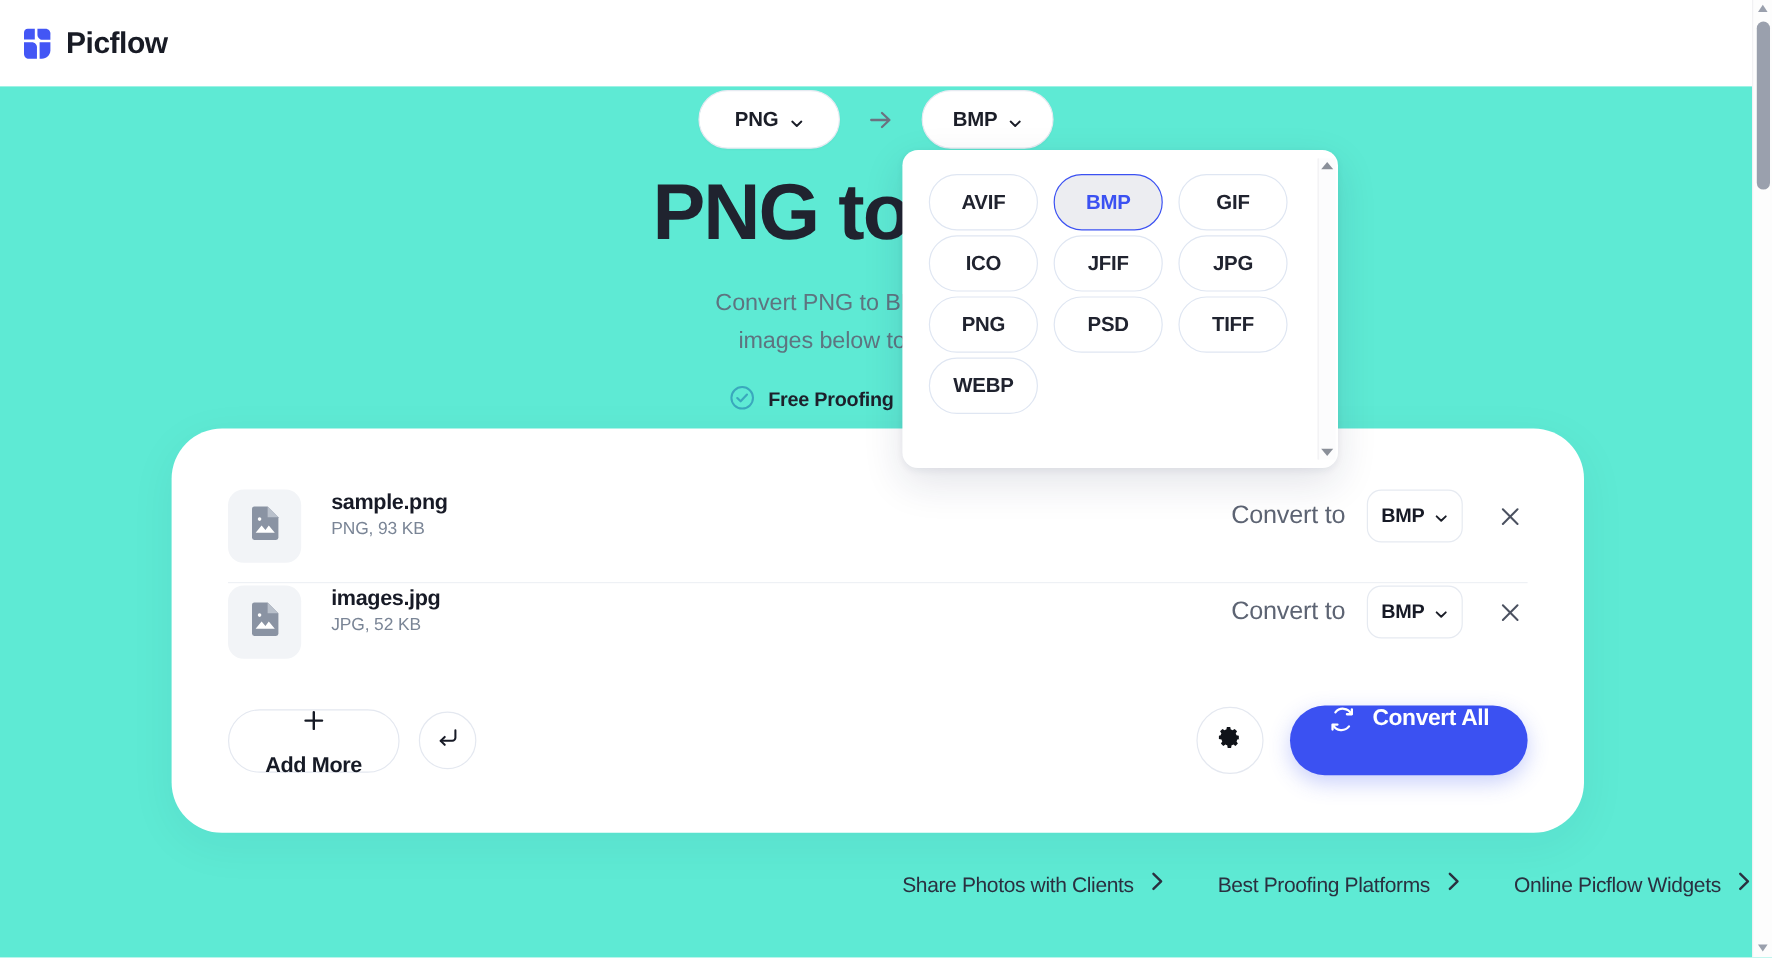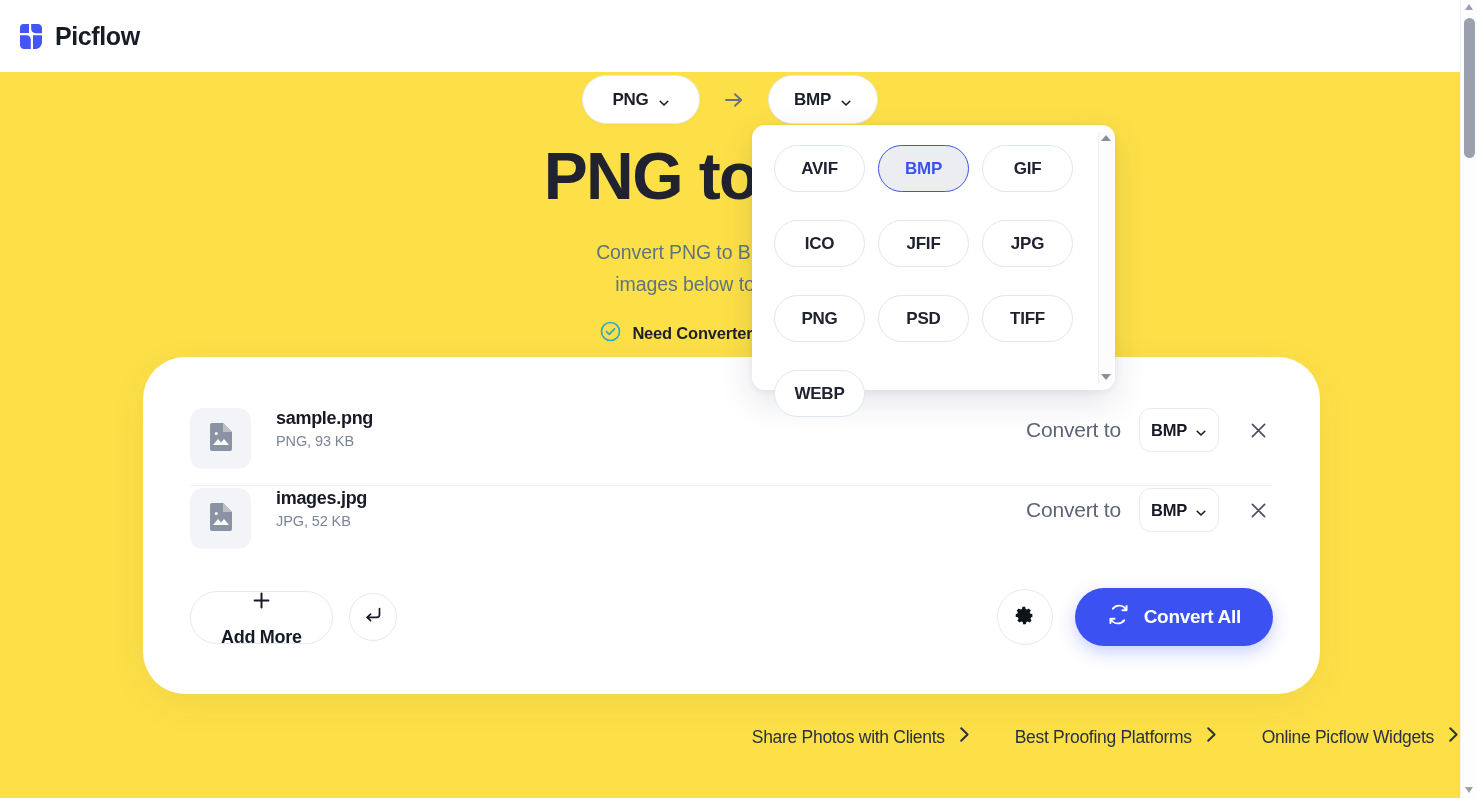--- a/index.html
+++ b/index.html
@@ -6,21 +6,21 @@
   html, body {
     width: 1477px; height: 798px;
     overflow: hidden;
     background: #fbfcfd;
     font-family: "Liberation Sans", sans-serif;
     -webkit-font-smoothing: antialiased;
   }
   .page {
     position: relative;
     width: 1477px; height: 798px;
-    background: #fde047;
+    background: #5eead4;
     overflow: hidden;
   }
 
   
   .header {
     position: absolute; top: 0; left: 0;
     width: 1460px; height: 72px;
     background: #ffffff;
     display: flex; align-items: center;
   }
@@ -136,21 +136,21 @@
     width: 48px; height: 48px; border-radius: 50%; border: 1px solid #e4e8f0;
     background: #fff; display: flex; align-items: center; justify-content: center;
     cursor: pointer; flex: none;
   }
   .undo-btn { margin-left: 16px; }
   .actions-right { margin-left: auto; display: flex; align-items: center; gap: 22px; }
   .gear-btn { width: 56px; height: 56px; }
   .convert-all {
     height: 58px; padding: 0 32px; border: none; border-radius: 999px;
     background: #3b51f2; color: #fff;
-    display: flex; align-items: center; gap: 14px;
+    display: flex; align-items: flex-start; gap: 14px;
     font-size: 19px; font-weight: 700; letter-spacing: -0.3px; cursor: pointer;
     box-shadow: 0 6px 18px rgba(59,81,242,.28);
   }
 
   
   .foot-links {
     position: absolute; top: 726px; left: 0; width: 1460px;
     display: flex; align-items: center; justify-content: flex-end; gap: 44px;
   }
   .foot-link {
@@ -162,21 +162,21 @@
   .dropdown {
     position: absolute; left: 752px; top: 125px;
     width: 363px; height: 265px;
     background: #fff; border-radius: 13px;
     box-shadow: 0 12px 34px rgba(25,35,70,.12), 0 2px 6px rgba(25,35,70,.06);
     z-index: 50;
   }
   .fmt-grid {
     position: absolute; left: 22px; top: 20px;
     width: 300px;
-    display: flex; flex-wrap: wrap; gap: 28px 13px;
+    display: flex; flex-wrap: wrap; gap: 4px 13px;
   }
   .fmt-chip {
     width: 91px; height: 47px; border-radius: 999px;
     border: 1px solid #dfe6f2; background: #fff;
     display: flex; align-items: center; justify-content: center;
     font-size: 17px; font-weight: 700; color: #20232f; letter-spacing: -0.2px;
     cursor: pointer;
   }
   .fmt-chip.selected {
     border: 1.6px solid #3b51f2; background: #ecedf1; color: #3b51f2;
@@ -257,21 +257,21 @@
       <span>images below to convert th</span>
     </p>
     <div class="badges">
       <div class="badge">
         <span>
           <svg width="21" height="21" viewBox="0 0 21 21">
               <circle cx="10.5" cy="10.5" r="9" fill="none" stroke="#3aa8bd" stroke-width="1.7"></circle>
               <path d="M6.4 10.7 9.2 13.4l5.3-5.6" fill="none" stroke="#3aa8bd" stroke-width="1.8" stroke-linecap="round" stroke-linejoin="round"></path>
             </svg>
         </span>
-        <span>Need Converter</span>
+        <span>Free Proofing</span>
       </div>
       <div class="badge">
         <span>
           <svg width="21" height="21" viewBox="0 0 21 21">
               <circle cx="10.5" cy="10.5" r="9" fill="none" stroke="#3aa8bd" stroke-width="1.7"></circle>
               <path d="M6.4 10.7 9.2 13.4l5.3-5.6" fill="none" stroke="#3aa8bd" stroke-width="1.8" stroke-linecap="round" stroke-linejoin="round"></path>
             </svg>
         </span>
         <span>No A</span>
       </div>

